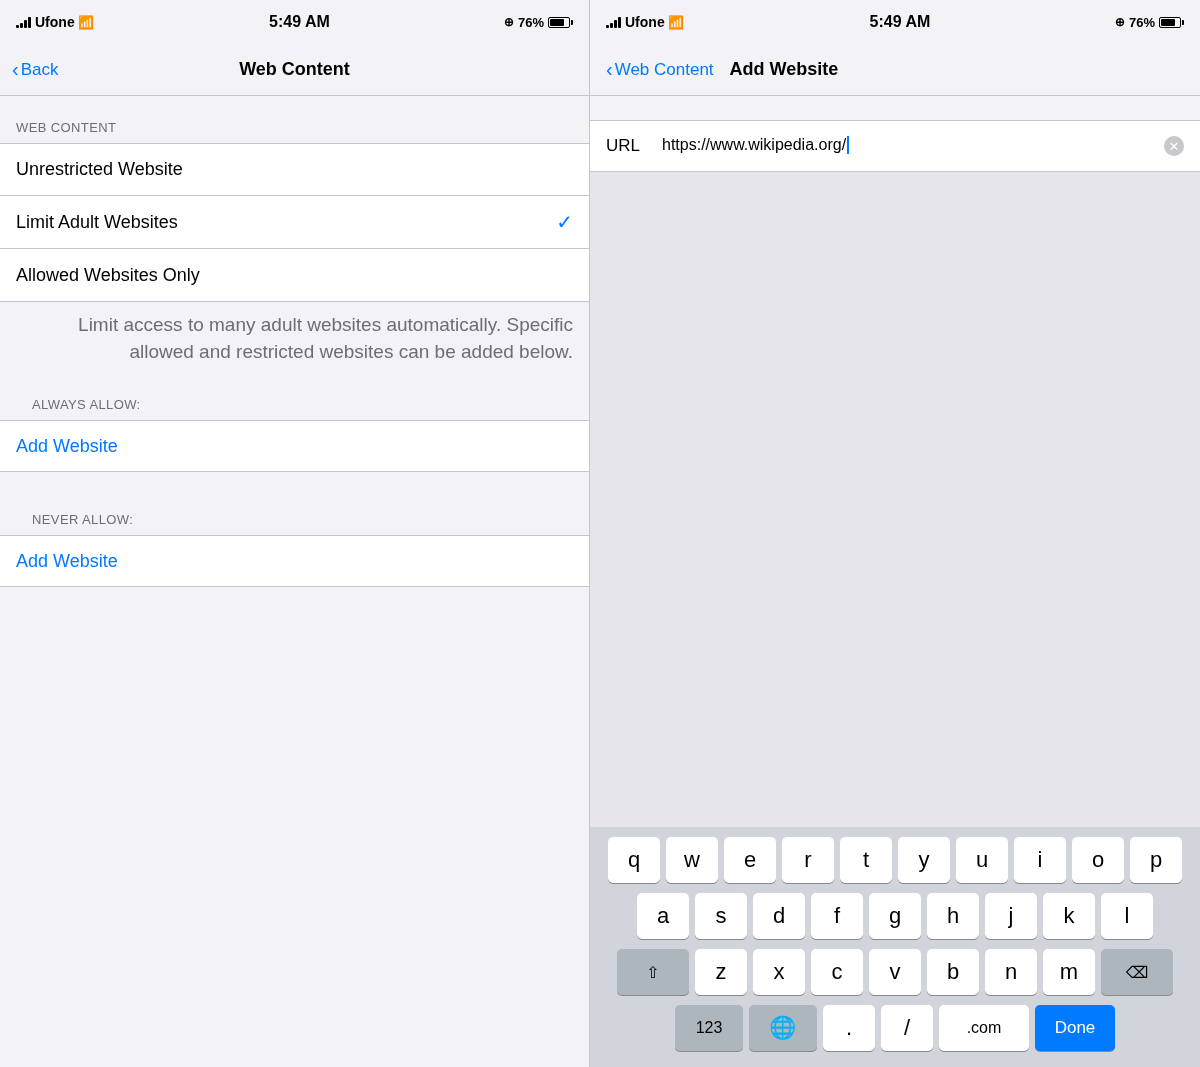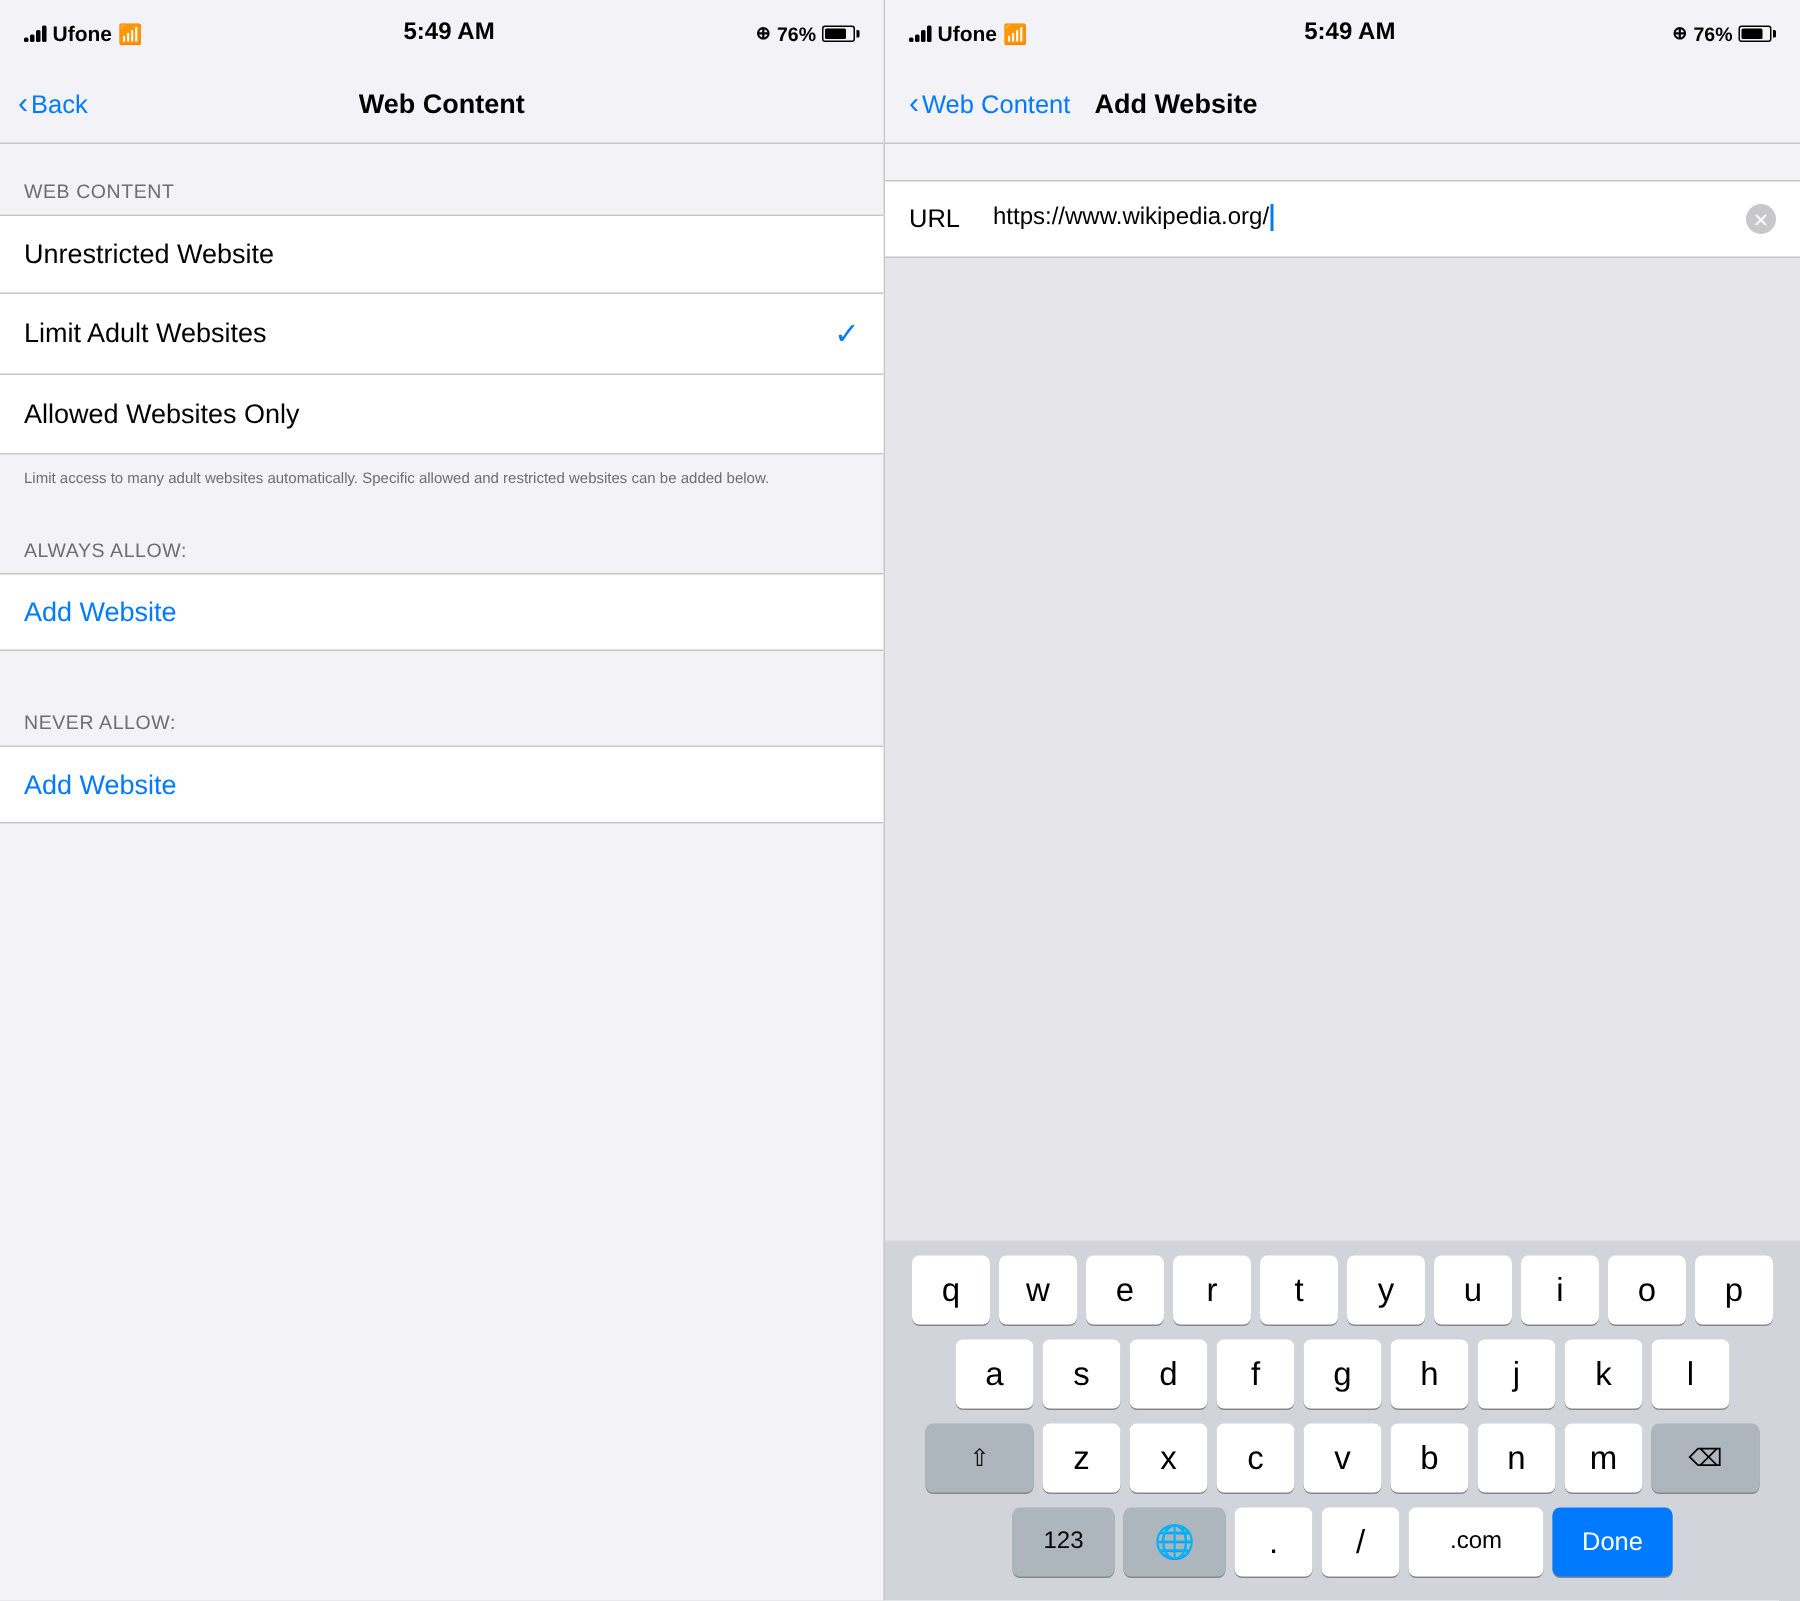--- a/index.html
+++ b/index.html
@@ -94,33 +94,35 @@
       min-height: 52px;
     }
     .list-item:last-child { border-bottom: none; }
 
     .checkmark {
       color: #007aff;
       font-size: 20px;
     }
 
     .section-desc {
-      font-size: 10px;
+      font-size: 19px;
       color: #6d6d72;
       padding: 10px 16px 16px 16px;
       line-height: 1.4;
+      text-align: right;
     }
 
     .section-label {
       font-size: 13px;
       font-weight: 400;
       color: #6d6d72;
       letter-spacing: 0.03em;
       text-transform: uppercase;
       padding: 16px 16px 8px 16px;
+      margin-left: 16px;
     }
 
     .add-website-btn {
       background: #fff;
       border-top: 1px solid #c6c6c8;
       border-bottom: 1px solid #c6c6c8;
       padding: 14px 16px;
       font-size: 18px;
       color: #007aff;
       cursor: pointer;

